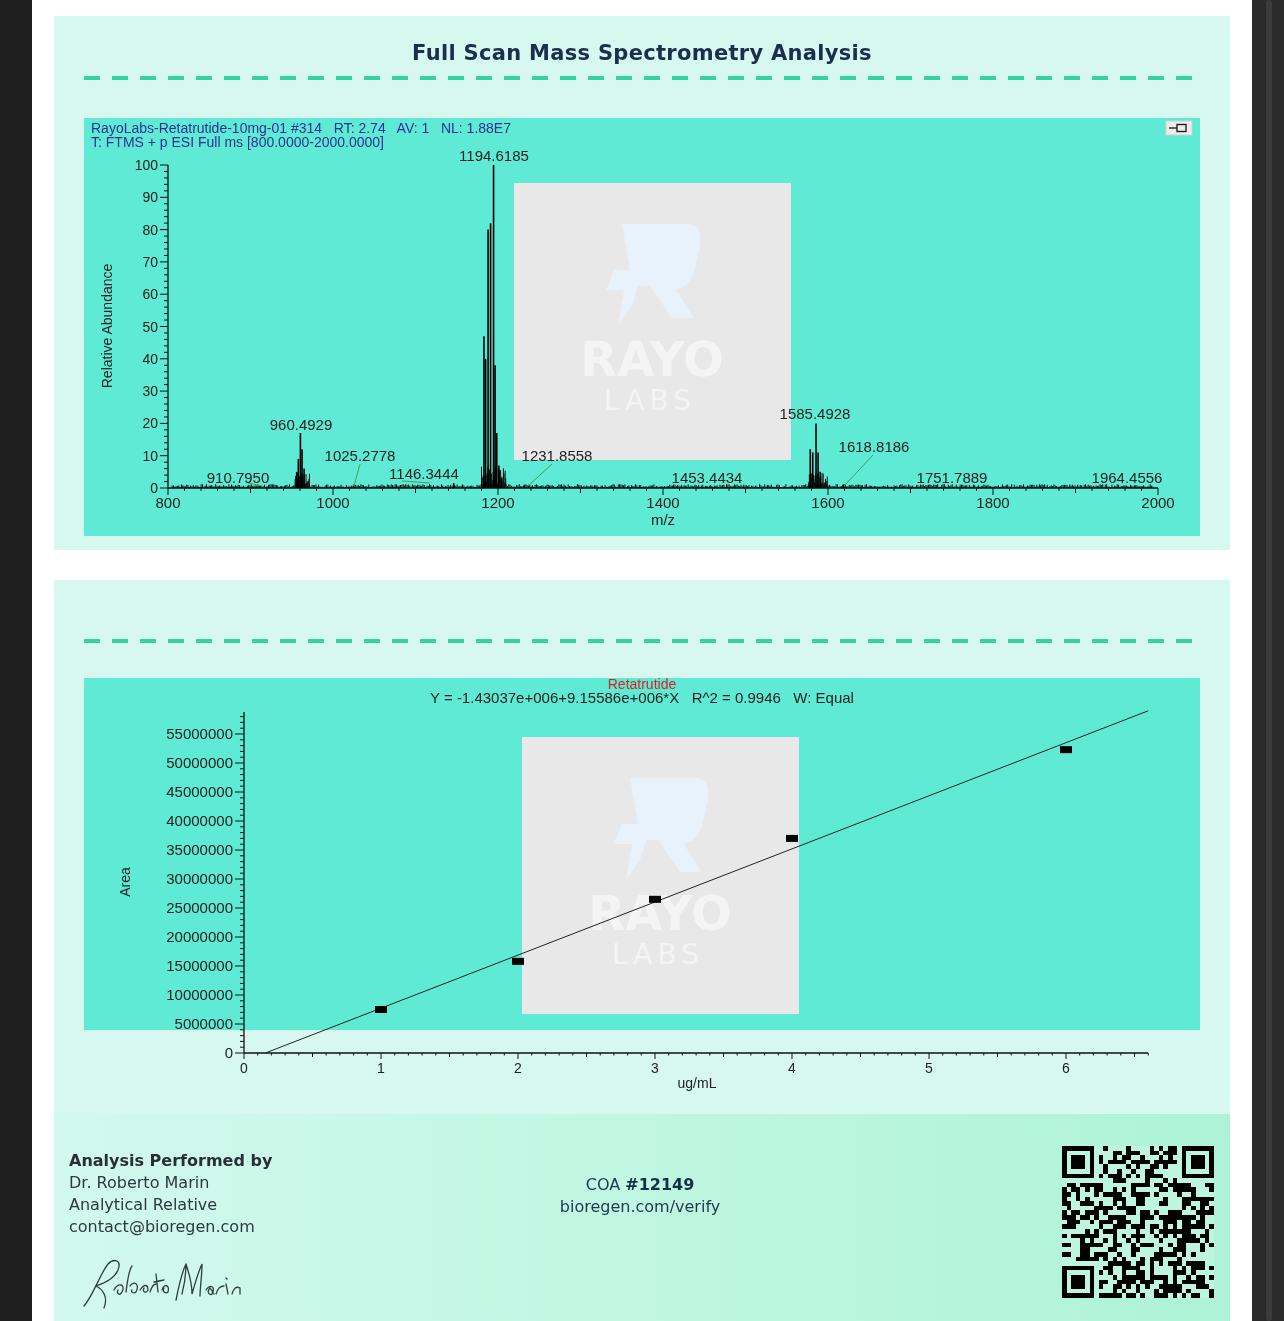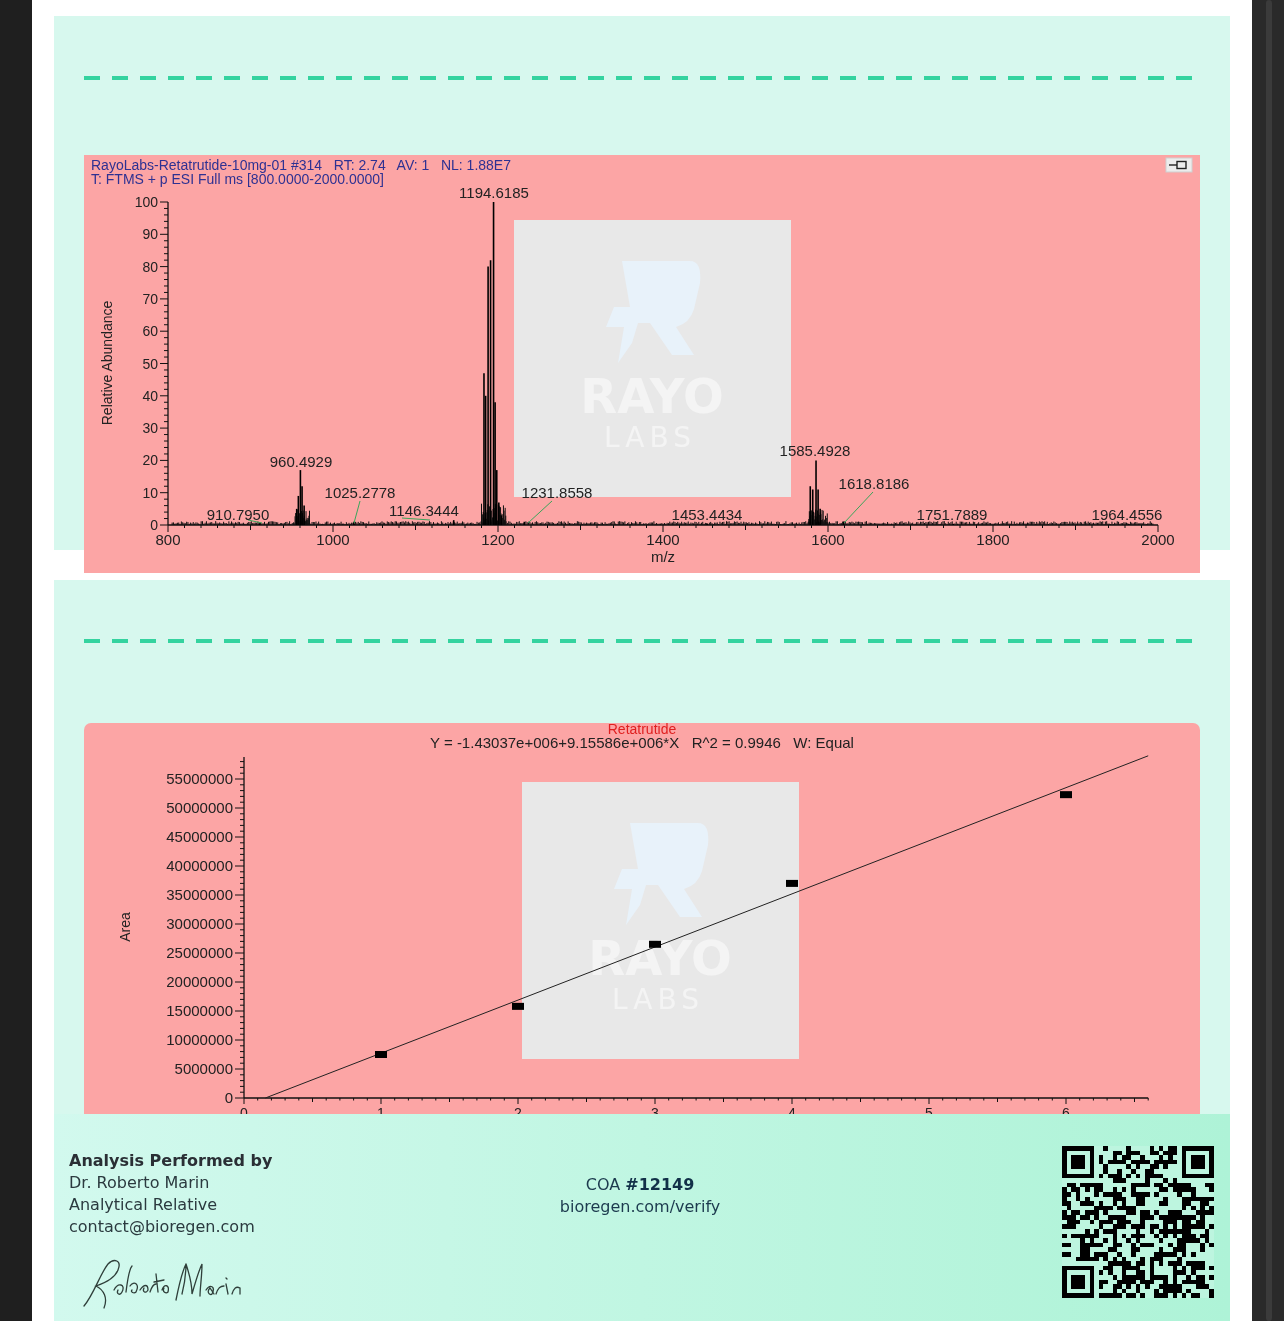--- a/index.html
+++ b/index.html
@@ -5,39 +5,40 @@
   html,body{margin:0;padding:0;}
   body{width:1284px;height:1321px;background:#1f1f1f;position:relative;overflow:hidden;font-family:"DejaVu Sans",sans-serif;}
   .page{position:absolute;left:32px;top:0;width:1220px;height:1321px;background:#ffffff;}
   .rscroll{position:absolute;left:1252px;top:0;width:32px;height:1321px;background:#2a2a2a;}
   .rscroll .thumb{position:absolute;left:14px;top:0;width:6px;height:1321px;background:#3b3b3b;border-radius:3px;}
   .section{position:absolute;left:54px;width:1176px;background:#d7f8ee;}
   .sec1{top:16px;height:534px;}
   .sec2{top:580px;height:540px;}
   .sec-title{position:absolute;left:0;width:100%;text-align:center;font-weight:bold;font-size:21px;color:#1b2e4f;letter-spacing:0.3px;}
   .dash{position:absolute;left:30px;width:1108px;height:4px;background:repeating-linear-gradient(90deg,#34d39f 0 16px,transparent 16px 28px);}
-  .panel{position:absolute;background:#fca5a5;margin-top:37px;}
+  .panel{position:absolute;background:#5eead4;}
   svg text{font-family:"Liberation Sans",sans-serif;}
   .footer{position:absolute;left:54px;top:1114px;width:1176px;height:258px;background:linear-gradient(90deg,#d2f9ee 0%,#c0f6e2 50%,#aef3d7 100%);}
   .ap{position:absolute;left:15px;top:36px;color:#2b3a3f;font-size:16px;line-height:22px;}
   .ap .h{font-weight:bold;color:#2a2f35;}
   .sig{position:absolute;left:20px;top:140px;}
   .coa{position:absolute;left:386px;top:60px;width:400px;text-align:center;font-size:16px;line-height:22px;color:#1c3a4e;}
   .coa b{color:#123048;}
   .qr{position:absolute;left:1008px;top:32px;width:152px;height:152px;}
 </style>
 </head>
 <body>
 
 <div class="page"></div>
 <div class="rscroll">
     <div class="thumb"></div>
   </div>
 
 <div class="section sec1">
+  <div class="sec-title" style="top:25px;">Full Scan Mass Spectrometry Analysis</div>
   <div class="dash" style="top:60px;"></div>
   <div class="panel" style="left:30px;top:102px;width:1116px;height:418px;">
     <svg id="ms-svg" width="1116" height="418" viewBox="84 118 1116 418">
       <text x="91" y="133" font-size="14" fill="#2e3192" xml:space="preserve">RayoLabs-Retatrutide-10mg-01 #314   RT: 2.74   AV: 1   NL: 1.88E7</text>
       <text x="91" y="147" font-size="14" fill="#2e3192">T: FTMS + p ESI Full ms [800.0000-2000.0000]</text>
       <g>
         <rect x="1166" y="121" width="26" height="14" fill="#ececec" stroke="#d0d0d0"></rect>
         <line x1="1169" y1="128" x2="1177" y2="128" stroke="#222" stroke-width="1.4"></line>
         <rect x="1177" y="124.5" width="9" height="7" fill="none" stroke="#222" stroke-width="1.4"></rect>
       </g>
@@ -1078,21 +1079,21 @@
           <text x="1127" y="483" font-size="15" fill="#222" text-anchor="middle">1964.4556</text>
         </g>
       <text transform="translate(112,326) rotate(-90)" font-size="14" fill="#222" text-anchor="middle" style="font-family:'Liberation Sans',sans-serif;font-stretch:condensed;">Relative Abundance</text>
       <text x="663" y="525" font-size="15" fill="#222" text-anchor="middle">m/z</text>
     </svg>
   </div>
 </div>
 
 <div class="section sec2">
   <div class="dash" style="top:59px;"></div>
-  <div class="panel" style="left:30px;top:106px;width:1116px;height:416px;border-radius:7px;">
+  <div class="panel" style="left:30px;top:98px;width:1116px;height:352px;">
     <svg id="cal-svg" width="1116" height="416" viewBox="84 682 1116 416">
       <text x="642" y="693" font-size="14" fill="#e02020" text-anchor="middle">Retatrutide</text>
       <text x="642" y="707" font-size="15" fill="#222" text-anchor="middle" xml:space="preserve">Y = -1.43037e+006+9.15586e+006*X   R^2 = 0.9946   W: Equal</text>
       <g>
         <rect x="522" y="741" width="277" height="277" fill="#e8e8e8"></rect>
         <path d="M630 782 L698 782 Q710 782 708 804 L702 830 Q698 844 684 848 L702 876 L680 876 L658 844 L646 844 L640 864 L626 884 L632 848 L614 848 L622 828 L638 828 Z" fill="#e8f2fa"></path>
         <text x="660" y="934" font-size="48" font-weight="bold" fill="#f4f4f4" text-anchor="middle" style="font-family:'DejaVu Sans',sans-serif;">RAYO</text>
         <text x="658" y="968" font-size="28" fill="#f4f4f4" text-anchor="middle" letter-spacing="5" style="font-family:'DejaVu Sans',sans-serif;">LABS</text>
       </g>
       <g id="cal-axes">

